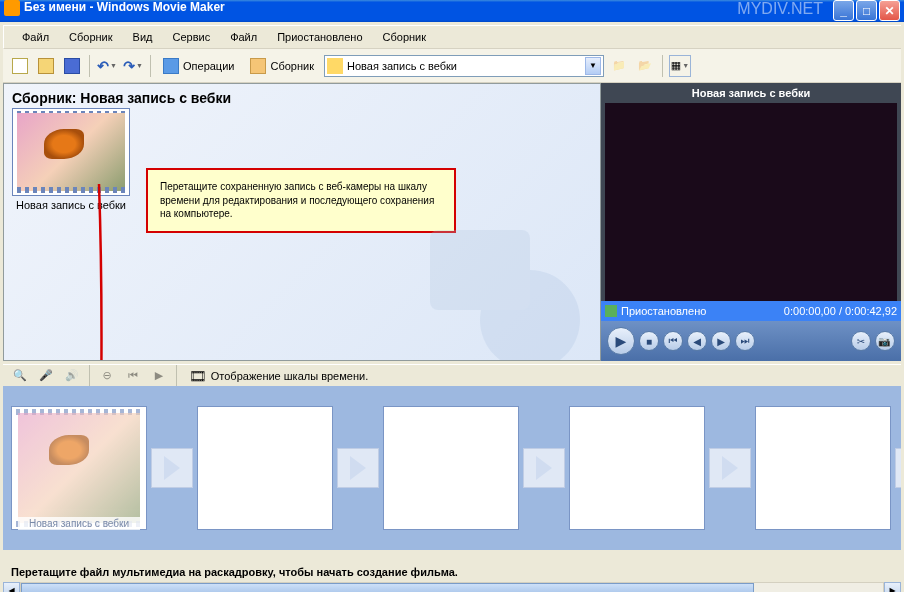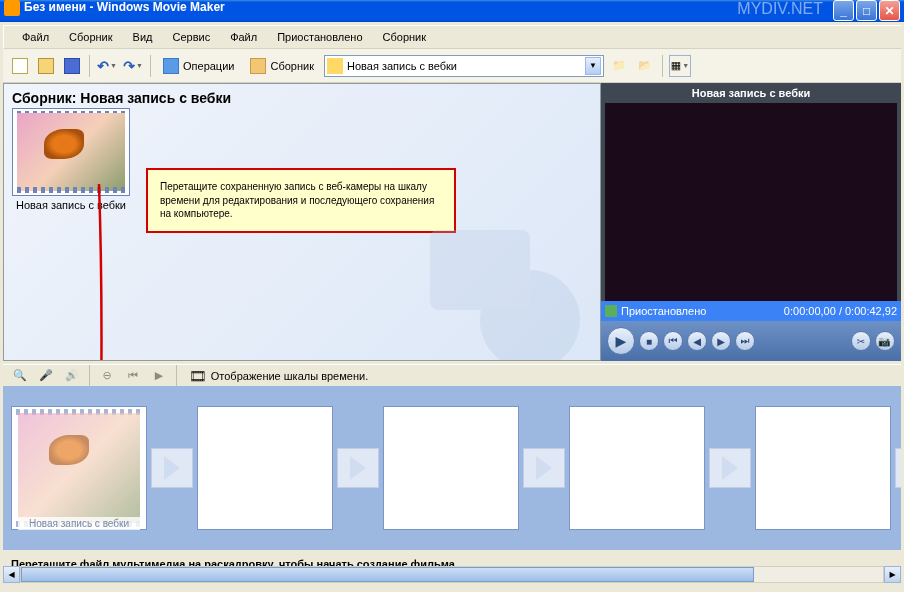--- a/index.html
+++ b/index.html
@@ -59,21 +59,21 @@
 .tl-text-btn { display: flex; align-items: center; gap: 4px; padding: 2px 6px; }
 
 .storyboard { height: 164px; background: #9db8e0; margin: 0 3px; display: flex; align-items: center; padding: 8px; gap: 0; overflow: hidden; position: relative; }
 .sb-frame { width: 136px; height: 124px; background: #fff; border: 1px solid #7a95c5; padding: 6px; position: relative; flex-shrink: 0; }
 .sb-frame.filled .sb-inner { width: 100%; height: 100%; background: linear-gradient(135deg, #e8a5c8 0%, #f5d0b8 50%, #8b9d6f 100%); opacity: 0.65; position: relative; }
 .sb-frame .sprockets-top, .sb-frame .sprockets-bottom { opacity: 0.6; }
 .sb-trans { width: 42px; height: 40px; background: #e0e8f5; border: 1px solid #c0cde5; display: flex; align-items: center; justify-content: center; margin: 0 4px; flex-shrink: 0; }
 .sb-trans::after { content: ""; border-left: 16px solid #d0dcf0; border-top: 12px solid transparent; border-bottom: 12px solid transparent; }
 .sb-caption { position: absolute; bottom: -1px; left: 6px; right: 6px; font-size: 10px; color: #7a8aa8; background: rgba(255,255,255,0.8); padding: 1px; text-align: center; overflow: hidden; white-space: nowrap; }
 
-.storyboard-hint { height: 16px; background: #ece9d8; padding: 8px 8px; font-weight: bold; font-size: 11px; margin: 0 3px; }
+.storyboard-hint { height: 16px; background: #ece9d8; padding: 16px 8px; font-weight: bold; font-size: 11px; margin: 0 3px; }
 .scrollbar { height: 17px; background: #e8e6da; margin: 0 3px 3px; display: flex; align-items: center; }
 .scroll-track { flex: 1; height: 17px; background: #f0eee4; border: 1px solid #d4d0c0; position: relative; }
 .scroll-thumb { position: absolute; left: 0; width: 85%; height: 100%; background: linear-gradient(#cde0f8, #9ebde6); border: 1px solid #7a9cc8; }
 .scroll-arr { width: 17px; height: 17px; background: linear-gradient(#e8f0fb, #c0d4ed); border: 1px solid #9ab4d8; display: flex; align-items: center; justify-content: center; font-size: 8px; }
 
 .ico { width: 16px; height: 16px; display: inline-block; }
 .ico-new { background: #fff; border: 1px solid #b8a84a; }
 .ico-open { background: #f5d576; border: 1px solid #b8923a; }
 .ico-save { background: #4a6cd4; border: 1px solid #2a4ca4; }
 .ico-undo, .ico-redo { color: #2a5cb8; font-size: 14px; font-weight: bold; }

